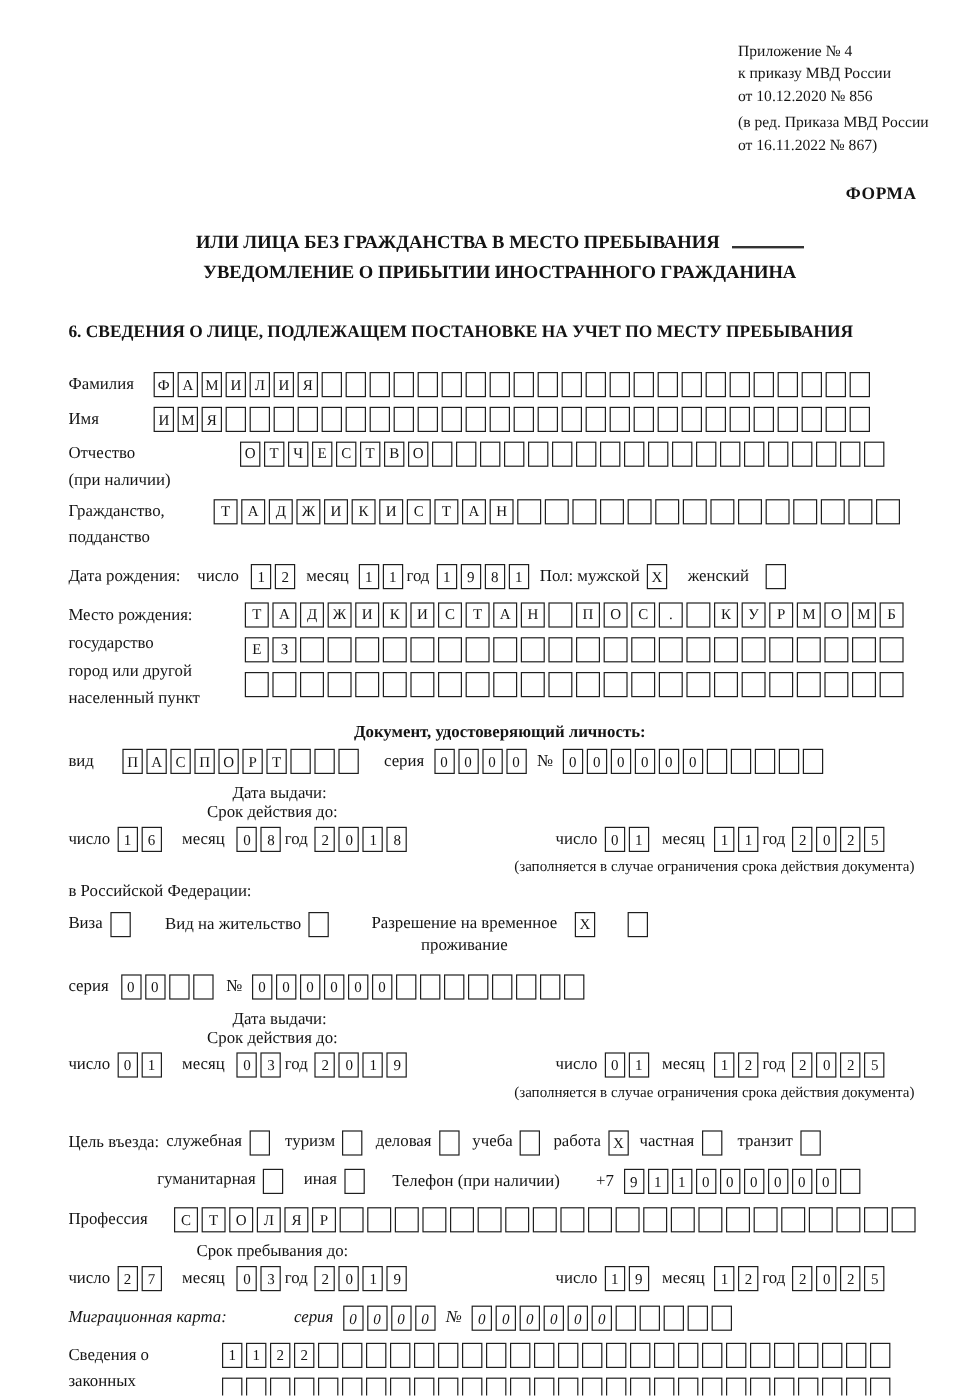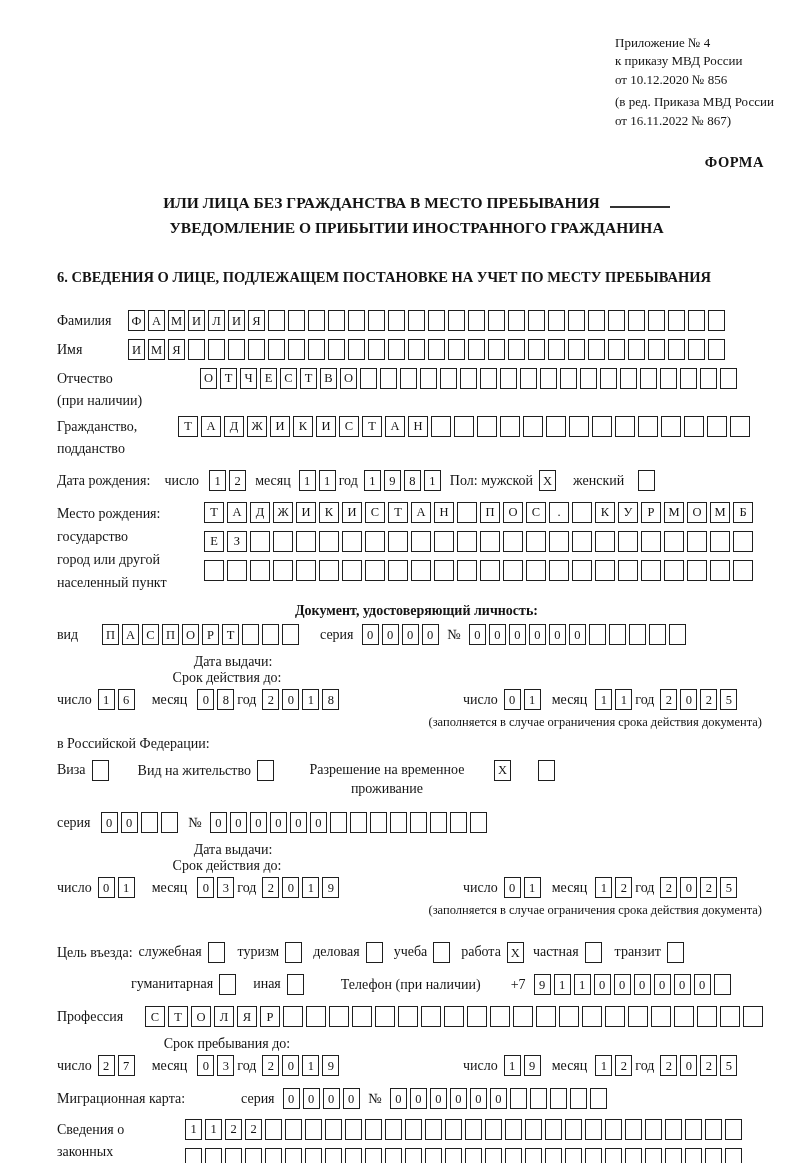--- a/index.html
+++ b/index.html
@@ -427,21 +427,21 @@
       <div class="cells">
           <span class="cell"></span>
         </div>
     </div>
     <div class="checkitem" style="margin-left:26px;align-items:center;">
       <div class="clabel">Вид на жительство</div>
       <div class="cells gap14">
           <span class="cell"></span>
         </div>
     </div>
-    <div class="checkitem" style="margin-left:24px;gap:15px;">
+    <div class="checkitem" style="margin-left:24px;">
       <div class="stacked" style="width:172px;">Разрешение на временное проживание</div>
       <div class="cells gap8">
           <span class="cell">X</span>
         </div>
     </div>
     <div class="checkitem" style="margin-left:18px;">
       <div class="cells gap6">
           <span class="cell"></span>
         </div>
     </div>
@@ -572,21 +572,21 @@
       <div class="cells gap10">
           <span class="cell"></span>
         </div>
     </div>
     <div class="checkitem gap14">
       <div class="clabel">иная</div>
       <div class="cells gap10">
           <span class="cell"></span>
         </div>
     </div>
-    <div class="flabel" style="margin-left:34px;">Телефон (при наличии)</div>
+    <div class="flabel" style="margin-left:20px;">Телефон (при наличии)</div>
     <div class="flabel" style="margin-left:30px;">+7</div>
     <div class="cells gap8">
         <span class="cell">9</span>
         <span class="cell">1</span>
         <span class="cell">1</span>
         <span class="cell">0</span>
         <span class="cell">0</span>
         <span class="cell">0</span>
         <span class="cell">0</span>
         <span class="cell">0</span>
@@ -665,21 +665,21 @@
       <div class="flabel">год</div>
       <div class="cells gap6">
           <span class="cell">2</span>
           <span class="cell">0</span>
           <span class="cell">2</span>
           <span class="cell">5</span>
         </div>
     </div>
   </div>
 
-  <div class="frow" style="margin-top:11px;">
+  <div class="frow" style="margin-top:11px;font-style:italic;">
     <div class="flabel">Миграционная карта:</div>
     <div class="flabel" style="margin-left:56px;">серия</div>
     <div class="cells gap8">
         <span class="cell">0</span>
         <span class="cell">0</span>
         <span class="cell">0</span>
         <span class="cell">0</span>
       </div>
     <div class="flabel gap6">№</div>
     <div class="cells gap8">

